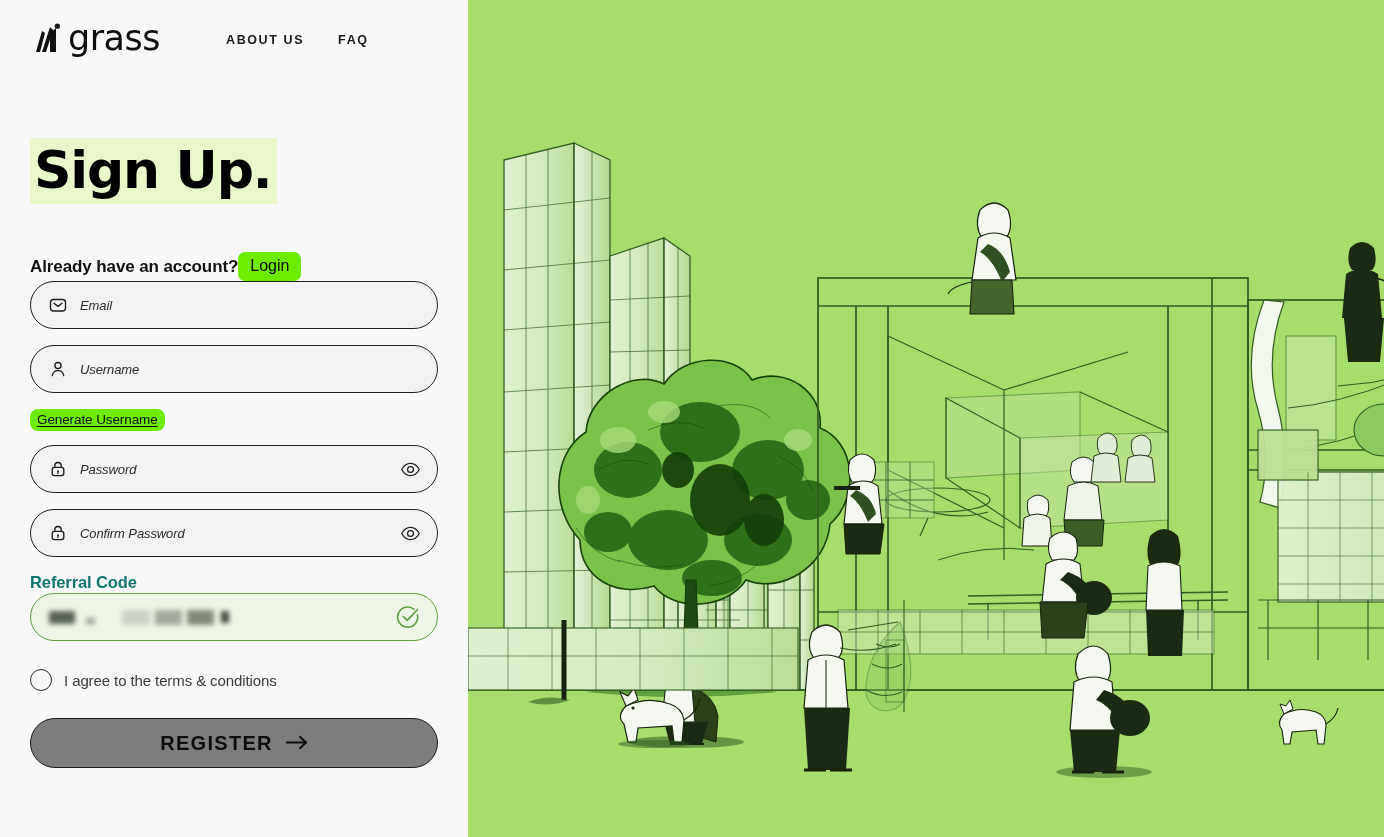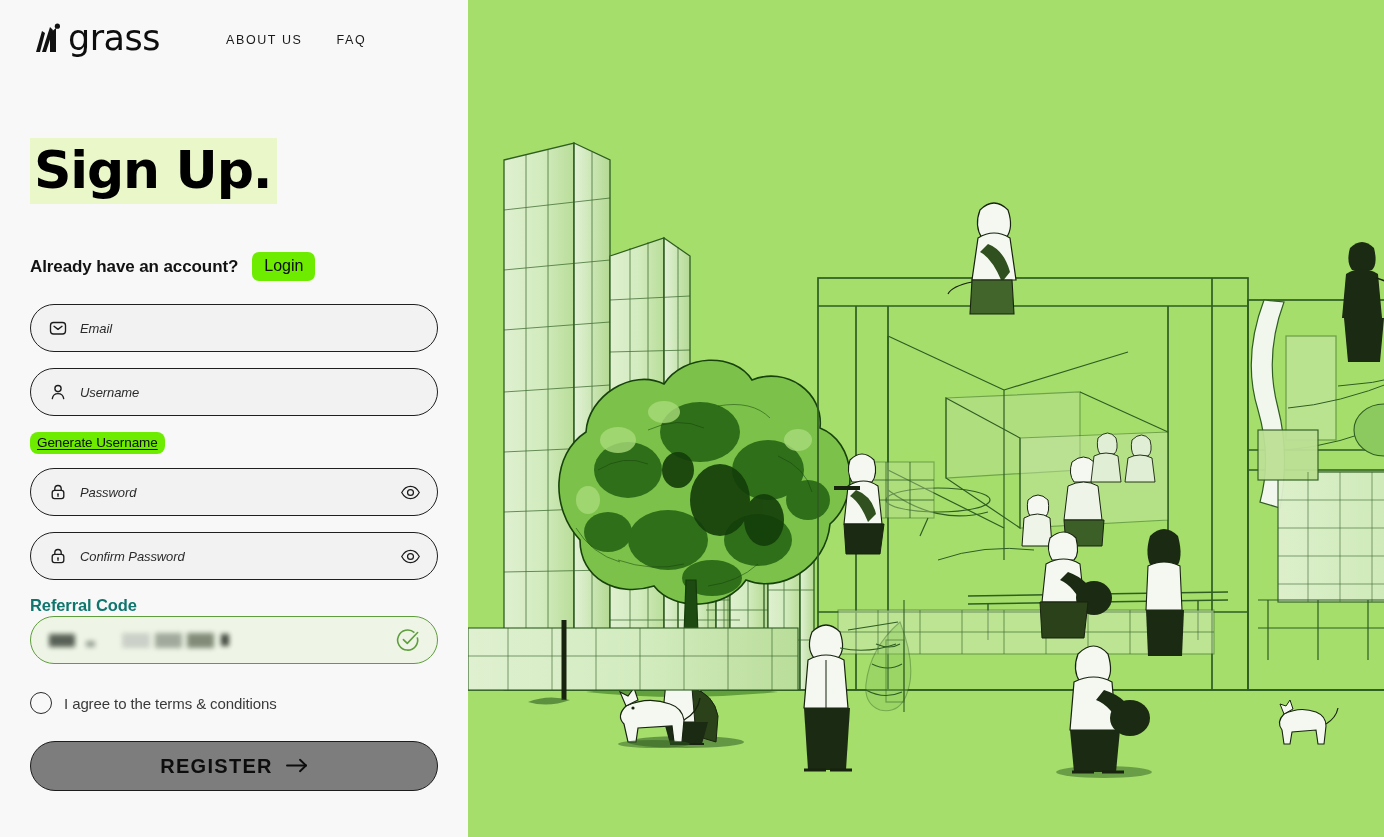--- a/index.html
+++ b/index.html
@@ -61,21 +61,21 @@
     gap: 34px;
     margin-left: 66px;
     padding-top: 4px;
   }
 
   .nav a {
     font-size: 12.5px;
     letter-spacing: 1.6px;
     color: #1a1a1a;
     text-decoration: none;
-    font-weight: 400;
+    font-weight: 700;
   }
 
   .content {
     padding: 0 30px 0 30px;
   }
 
   .title-wrap {
     margin-top: 82px;
     margin-bottom: 0;
   }
@@ -88,23 +88,21 @@
     color: #000;
     background: #eaf7c8;
     padding: 4px 6px 6px 4px;
     line-height: 1.08;
     font-family: "DejaVu Sans", sans-serif;
   }
 
   .account-row {
     display: flex;
     align-items: center;
-    gap: 14px;
     margin-top: 48px;
-    margin-bottom: 23px;
   }
 
   .account-text {
     font-size: 17px;
     font-weight: 700;
     color: #121212;
     letter-spacing: -0.1px;
   }
 
   .login-btn {

